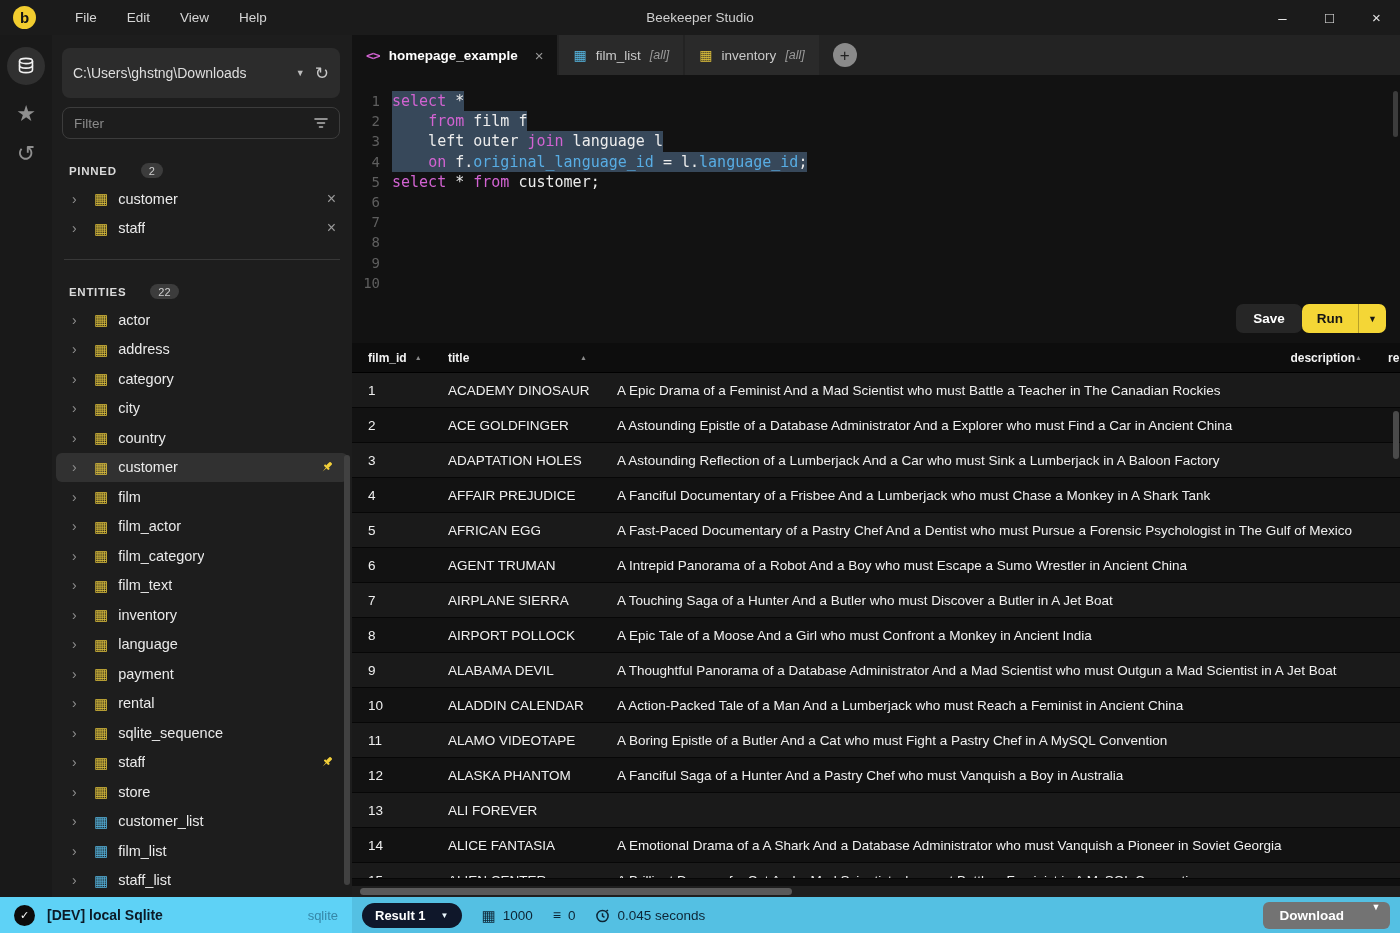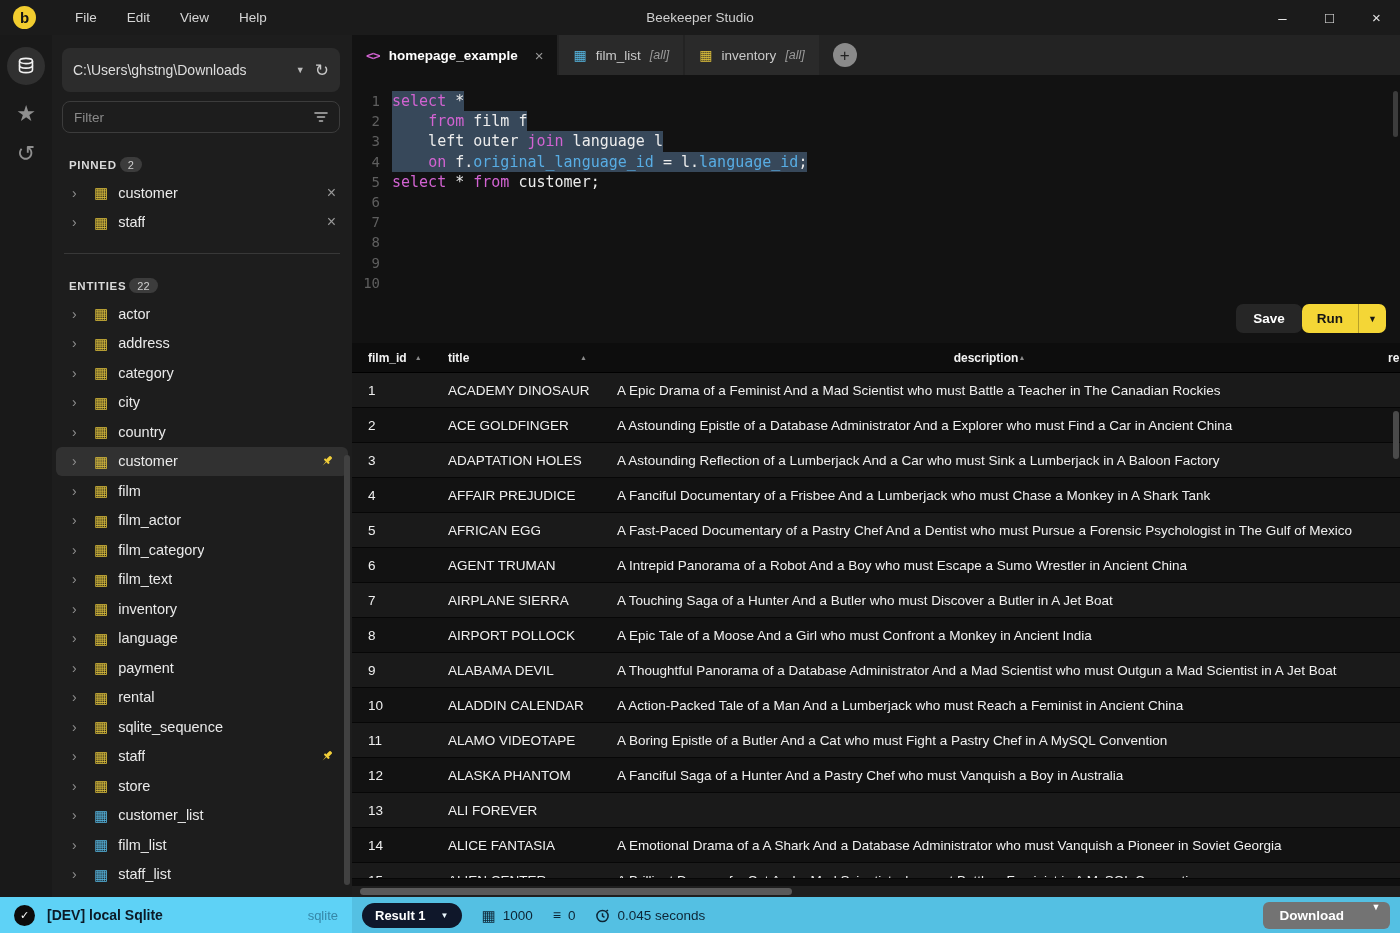--- a/index.html
+++ b/index.html
@@ -18,32 +18,32 @@
   .win-btn{color:#e6e6e6;width:47px;text-align:center;font-size:15px;line-height:35px}
 
   
   .app-body{flex:1;display:flex;min-height:0}
 
   .rail{flex:0 0 52px;background:#191919;display:flex;flex-direction:column;align-items:center;padding-top:12px}
   .rail-db{width:38px;height:38px;border-radius:50%;background:#303030;display:flex;align-items:center;justify-content:center}
   .rail-ico{color:#8f8f8f;font-size:22px;margin-top:18px;line-height:1}
 
   .sidebar{flex:0 0 300px;background:#1d1d1d;position:relative;overflow:hidden}
-  .conn-pill{margin:13px 12px 0 10px;height:44px;background:#2c2c2c;border-radius:8px;
+  .conn-pill{margin:13px 12px 0 10px;height:50px;background:#2c2c2c;border-radius:8px;
     display:flex;align-items:center;padding:0 11px}
   .conn-path{flex:1;color:#dedede;font-size:14px;white-space:nowrap;overflow:hidden}
   .conn-caret{color:#bdbdbd;font-size:9px;margin:0 10px 0 6px}
   .conn-refresh{color:#c9c9c9;font-size:17px;line-height:1}
   .filter-box{margin:9px 12px 0 10px;height:32px;border:1px solid #3c3c3c;border-radius:8px;
     display:flex;align-items:center;padding:0 11px;background:transparent}
   .filter-box input{flex:1;background:transparent;border:none;outline:none;color:#f0abfc;font-size:13.5px;
     font-family:"Liberation Sans",sans-serif}
   .filter-box input::placeholder{color:#8a8a8a}
 
-  .sec-head{margin:24px 14px 6px 17px;display:flex;align-items:center;gap:3px;color:#dadada;
+  .sec-head{margin:24px 14px 6px 17px;display:flex;align-items:center;gap:24px;color:#dadada;
     font-size:11.5px;font-weight:bold;letter-spacing:.7px}
   .badge{background:#3c3c3c;color:#cfcfcf;font-size:11px;font-weight:normal;padding:1.5px 8px;border-radius:9px;letter-spacing:0}
   .sb-divider{border:none;border-top:1px solid #383838;margin:16px 12px 0 12px}
 
   .tree-row{height:29.5px;display:flex;align-items:center;padding-left:16px;position:relative;
     border-radius:6px;margin:0 4px;color:#eaeaea}
   .tree-row.active{background:#313131}
   .chev{color:#8f8f8f;font-size:14px;width:15px;flex:none;line-height:1}
   .tbl-icon{margin:0 10px 0 7px;font-size:15px;line-height:1;flex:none}
   .tbl-icon.yellow{color:#e0c23a}
@@ -82,21 +82,21 @@
   .run-div{width:1px;background:rgba(0,0,0,.25)}
   .run-caret{width:27px;display:flex;align-items:center;justify-content:center;color:#151515;font-size:9px}
 
   
   .results{flex:1;display:flex;flex-direction:column;min-height:0;background:#0f0f0f;position:relative}
   .thead,.trow{display:grid;grid-template-columns:96px 169px 769px 1fr;align-items:center}
   .thead{flex:0 0 30px;background:#0d0d0d;border-bottom:1px solid #000;color:#f3f3f3;font-size:12px;font-weight:bold}
   .th{display:flex;align-items:center;overflow:hidden;white-space:nowrap}
   .th1{padding-left:16px;gap:8px}
   .th2{justify-content:space-between;padding-right:30px}
-  .th3{justify-content:center;padding-right:24px}
+  .th3{justify-content:flex-end;padding-right:24px}
   .th4{padding-left:2px}
   .sort{color:#8a8a8a;font-size:7px}
   .rows-wrap{flex:1;overflow:hidden}
   .trow{height:35px;font-size:13.5px;color:#f0f0f0;border-bottom:1px solid #070707}
   .trow:nth-child(odd){background:#1a1a1a}
   .trow:nth-child(even){background:#121212}
   .trow.partial{height:16px;overflow:hidden;align-items:start}
   .trow.partial .td{padding-top:10px}
   .td{overflow:hidden;white-space:nowrap}
   .td1{padding-left:16px}

